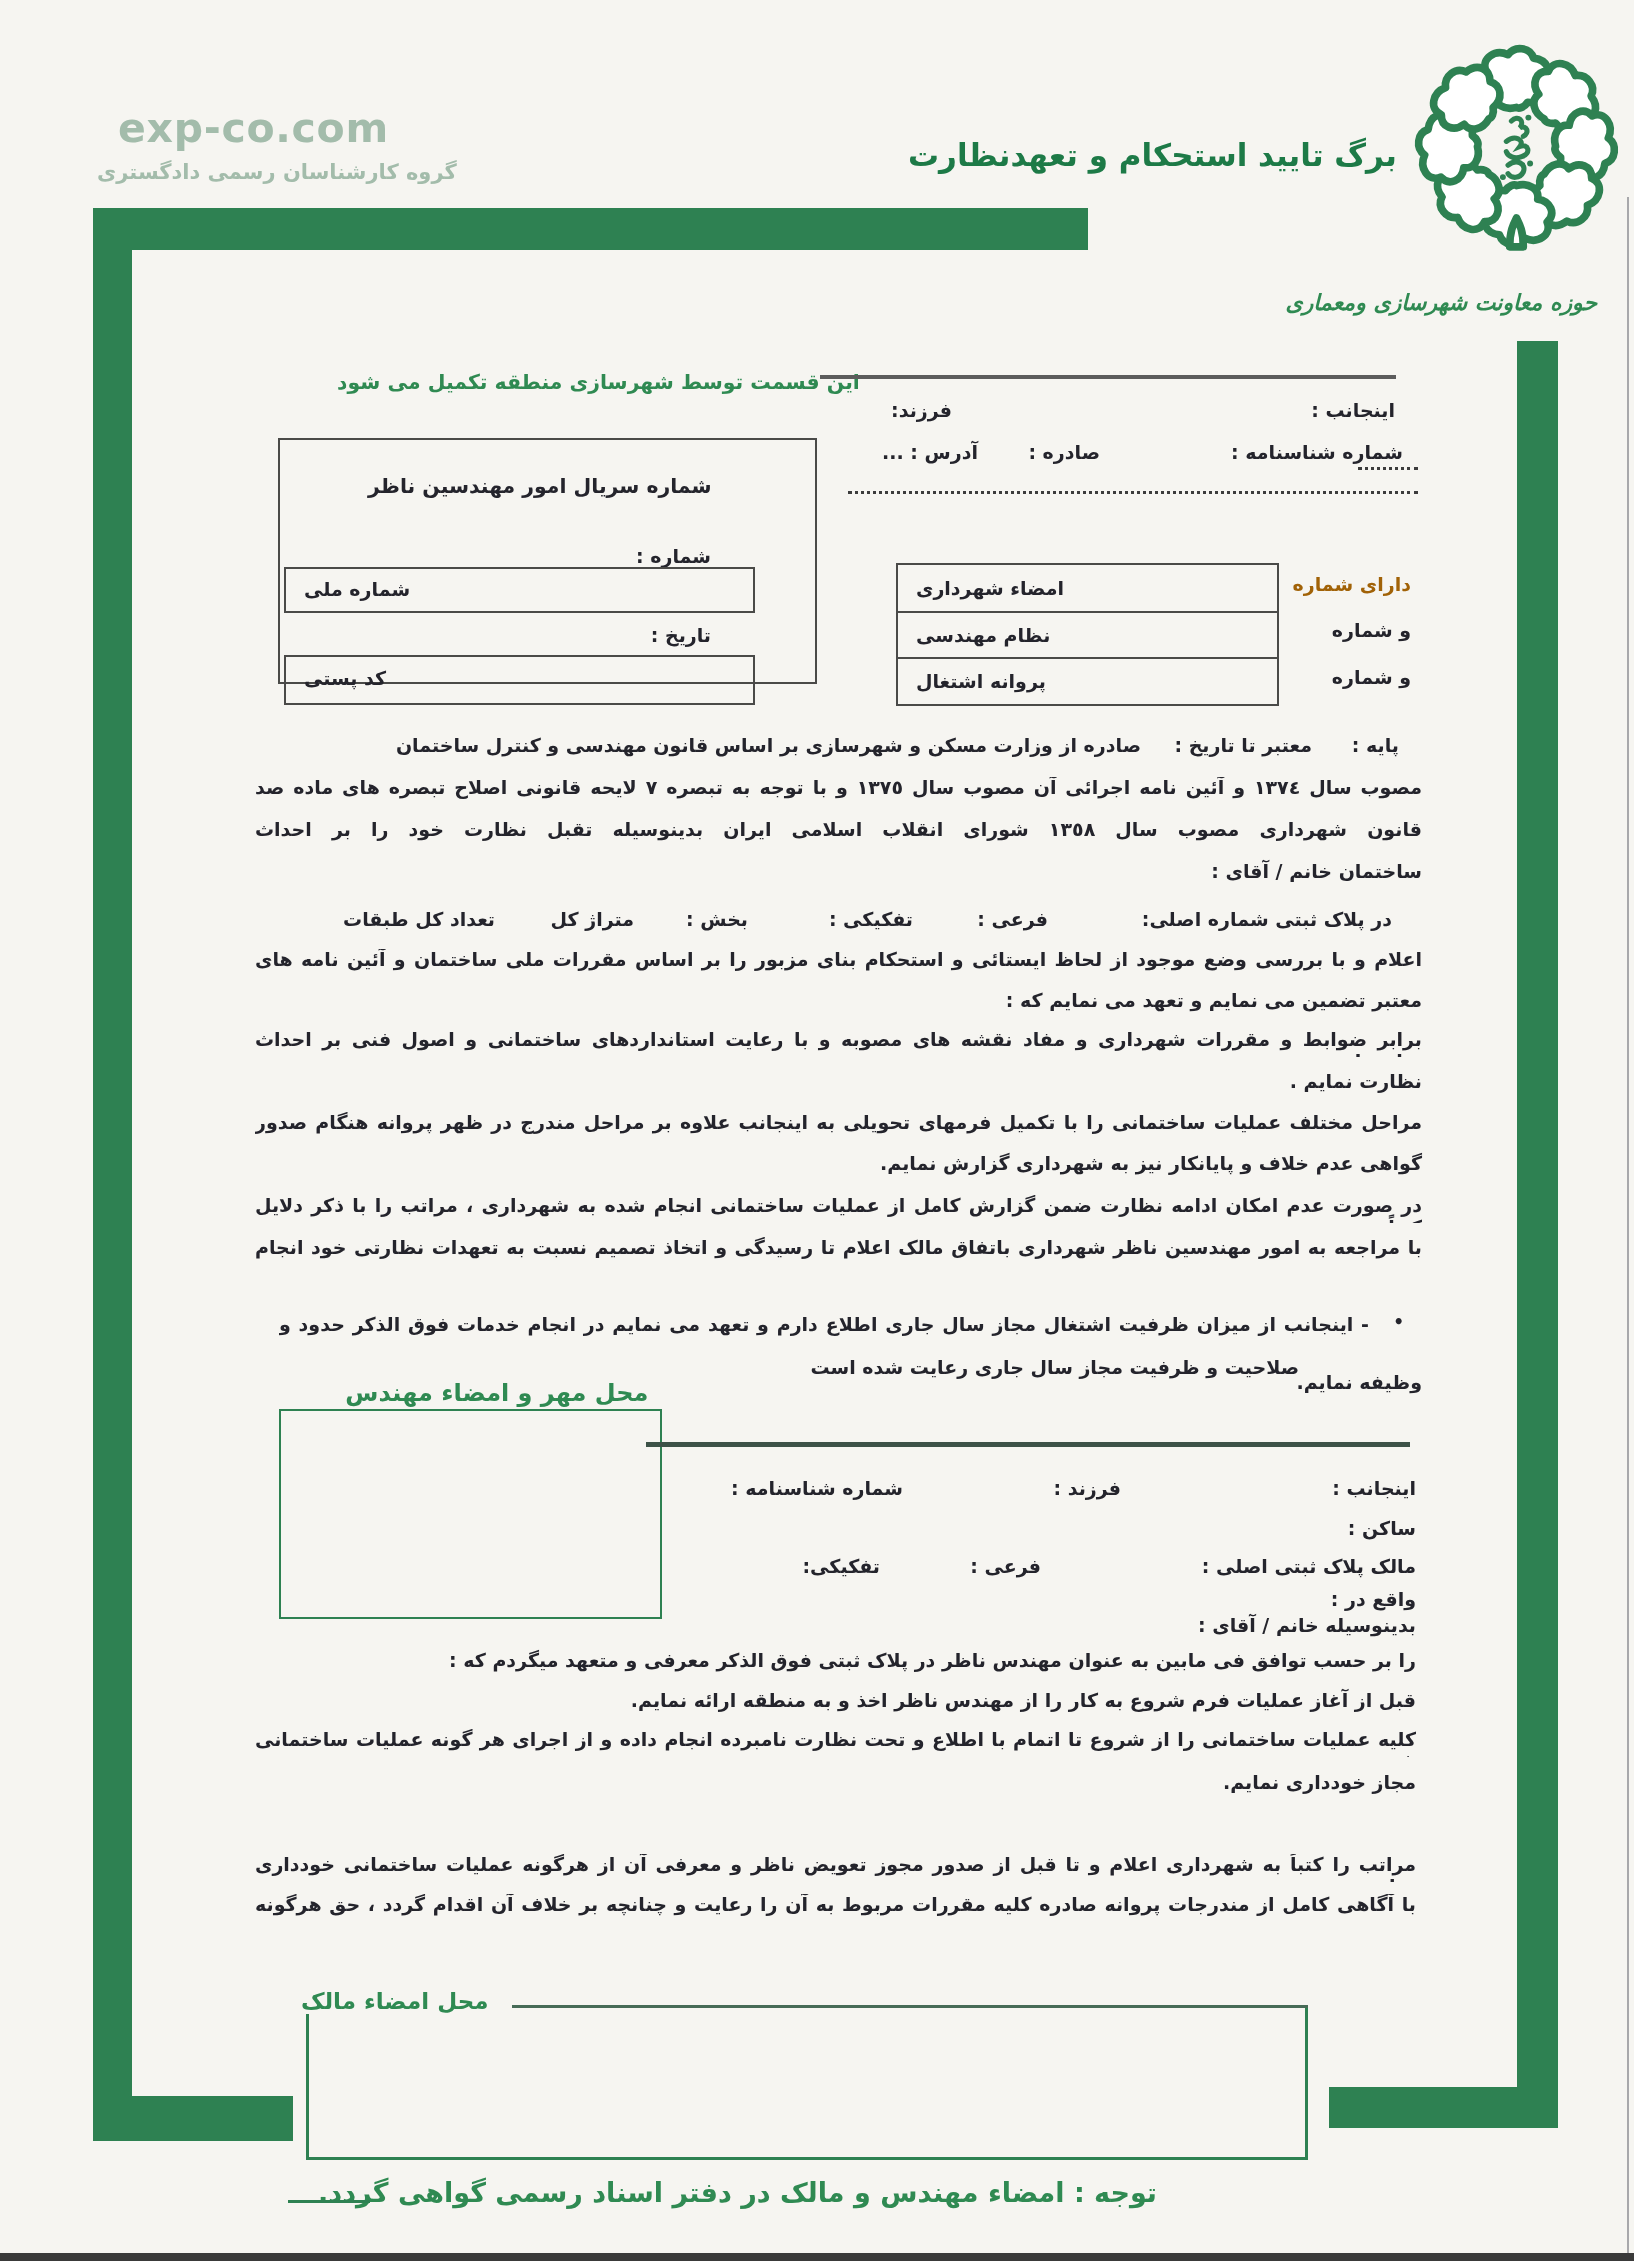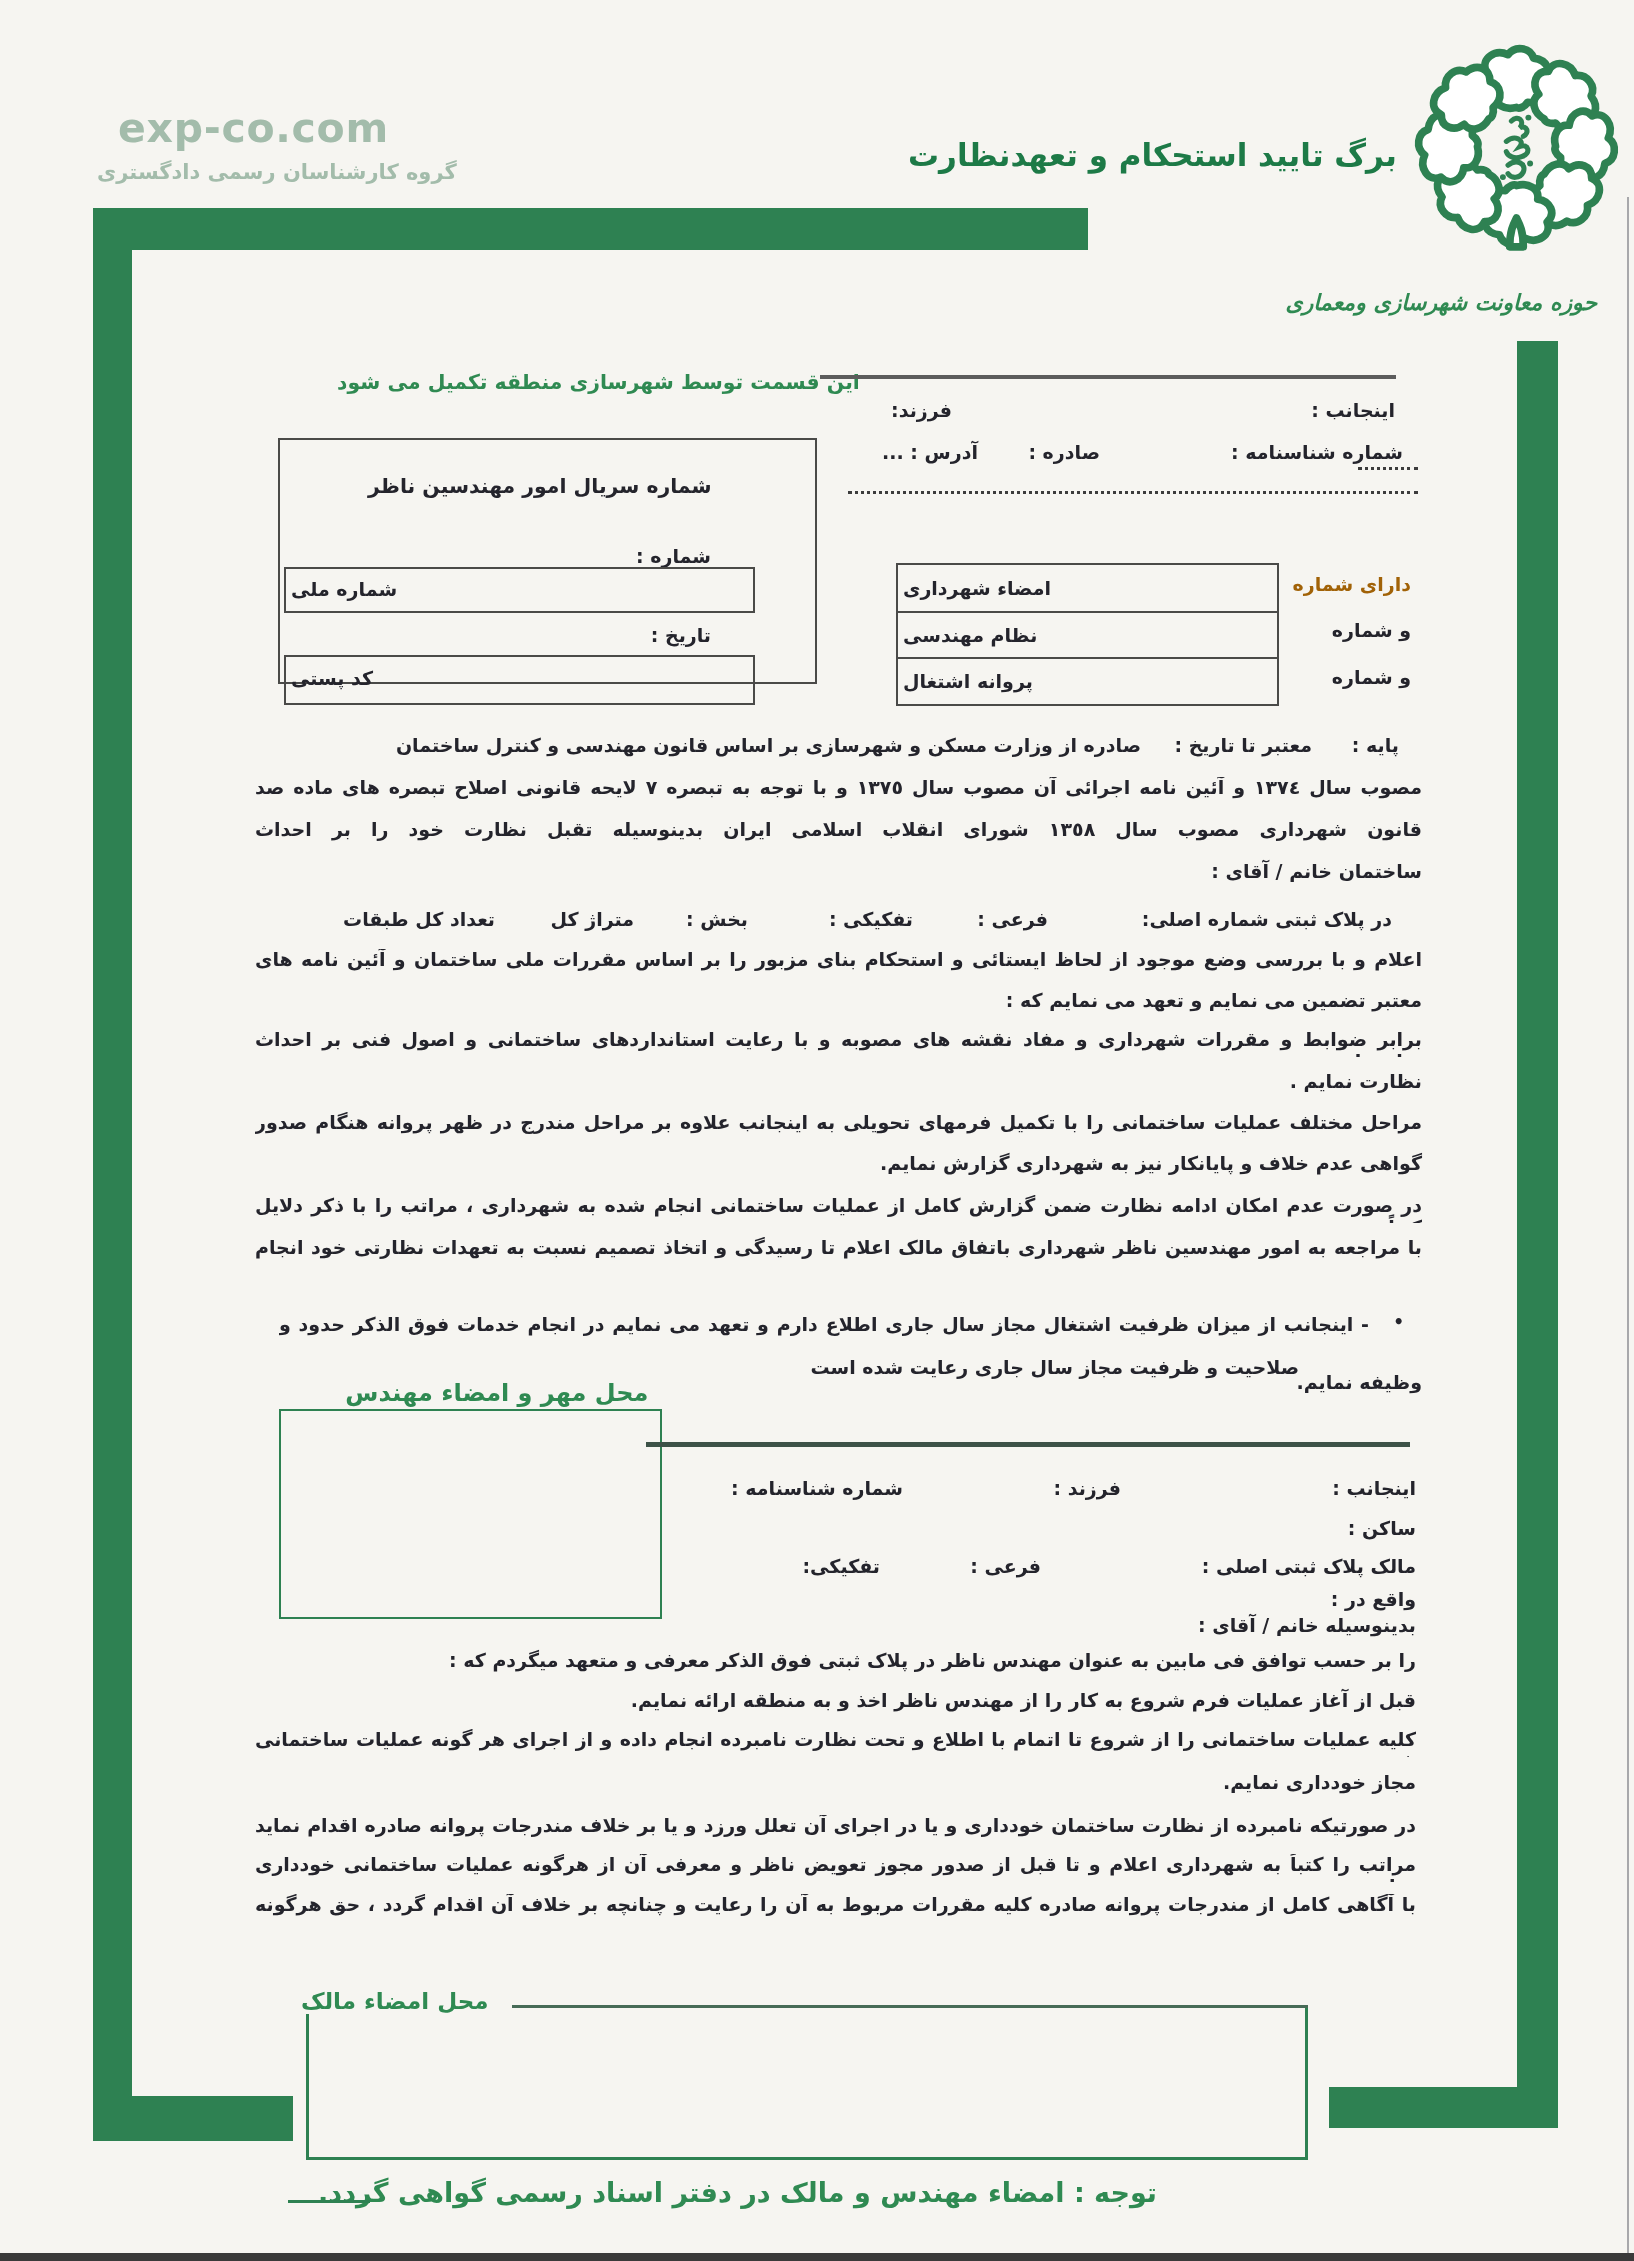--- a/index.html
+++ b/index.html
@@ -10,21 +10,21 @@
   .t{position:absolute;font-weight:bold;color:#24242c;font-size:19px;white-space:nowrap;direction:rtl;unicode-bidi:plaintext;}
   .g{color:#2f8a52;}
   .gt{position:absolute;font-weight:bold;color:#2f8a52;font-size:19.7px;white-space:nowrap;direction:rtl;}
   .just{white-space:normal;text-align:justify;text-align-last:justify;line-height:1.15;height:27.6px;overflow:hidden;}
   .box{position:absolute;border:2px solid #4a4a48;background:transparent;}
   .gbox{position:absolute;border:2.6px solid #2e8152;background:transparent;}
   .dots{position:absolute;border-bottom:3.3px dotted #3c3c3c;height:0;}
   .gline{position:absolute;background:#5c5c5c;}
   .wm{position:absolute;color:#a3bcab;font-weight:bold;}
   .rowlabel{height:46px;display:flex;align-items:center;justify-content:flex-end;
-            padding-left:5px;font-weight:bold;font-size:19px;color:#24242c;direction:rtl;padding-right:13px;box-sizing:border-box;}
+            padding-left:18px;font-weight:bold;font-size:19px;color:#24242c;direction:rtl;padding-right:13px;box-sizing:border-box;}
   .rowdiv{border-top:2px solid #4a4a48;}
 </style>
 </head>
 <body>
 
 <div id="page">
 
   <div class="wm" style="left:118px;top:104px;font-size:41px;letter-spacing:0.7px;">exp-co.com</div>
   <div class="wm" style="left:97px;top:160px;font-size:21px;direction:rtl;">گروه کارشناسان رسمی دادگستری</div>
 
@@ -137,21 +137,20 @@
   <div class="t" style="right:219px;top:1555px;">مالک پلاک ثبتی اصلی :</div>
   <div class="t" style="right:594px;top:1555px;">فرعی :</div>
   <div class="t" style="right:755px;top:1555px;">تفکیکی:</div>
   <div class="t" style="right:219px;top:1588px;">واقع در :</div>
   <div class="t" style="right:219px;top:1614px;">بدینوسیله خانم / آقای :</div>
 
   <div class="t" style="right:219px;top:1649px;">را بر حسب توافق فی مابین به عنوان مهندس ناظر در پلاک ثبتی فوق الذکر معرفی و متعهد میگردم که :</div>
   <div class="t" style="right:219px;top:1689px;">قبل از آغاز عملیات فرم شروع به کار را از مهندس ناظر اخذ و به منطقه ارائه نمایم.</div>
   <div class="t just" style="right:219px;top:1729px;width:1161px;">کلیه عملیات ساختمانی را از شروع تا اتمام با اطلاع و تحت نظارت نامبرده انجام داده و از اجرای هر گونه عملیات ساختمانی غیر</div>
   <div class="t" style="right:219px;top:1771px;">مجاز خودداری نمایم.</div>
-  <div class="t just" style="right:219px;top:1815px;width:1161px;">در صورتیکه نامبرده از نظارت ساختمان خودداری و یا در اجرای آن تعلل ورزد و یا بر خلاف مندرجات پروانه صادره اقدام نماید</div>
   <div class="t just" style="right:219px;top:1854px;width:1161px;">مراتب را کتباً به شهرداری اعلام و تا قبل از صدور مجوز تعویض ناظر و معرفی آن از هرگونه عملیات ساختمانی خودداری نمایم.</div>
   <div class="t just" style="right:219px;top:1894px;width:1161px;">با آگاهی کامل از مندرجات پروانه صادره کلیه مقررات مربوط به آن را رعایت و چنانچه بر خلاف آن اقدام گردد ، حق هرگونه</div>
 
   <div class="abs" style="left:306px;top:2008px;width:1002px;height:152px;border:3.3px solid #2e8152;border-top:none;box-sizing:border-box;"></div>
   <div class="abs" style="left:512px;top:2005px;width:796px;height:3.3px;background:#476b57;"></div>
   <div class="gt" style="left:297px;top:1988px;font-size:23px;background:#f6f5f1;padding:0 3.9px;">محل امضاء مالک</div>
 
   <div class="gt" style="right:478px;top:2177px;font-size:27px;">توجه : امضاء مهندس و مالک در دفتر اسناد رسمی گواهی گردد.</div>
   <div class="abs" style="left:288px;top:2200px;width:82px;height:3.3px;background:#2e8152;"></div>
 

